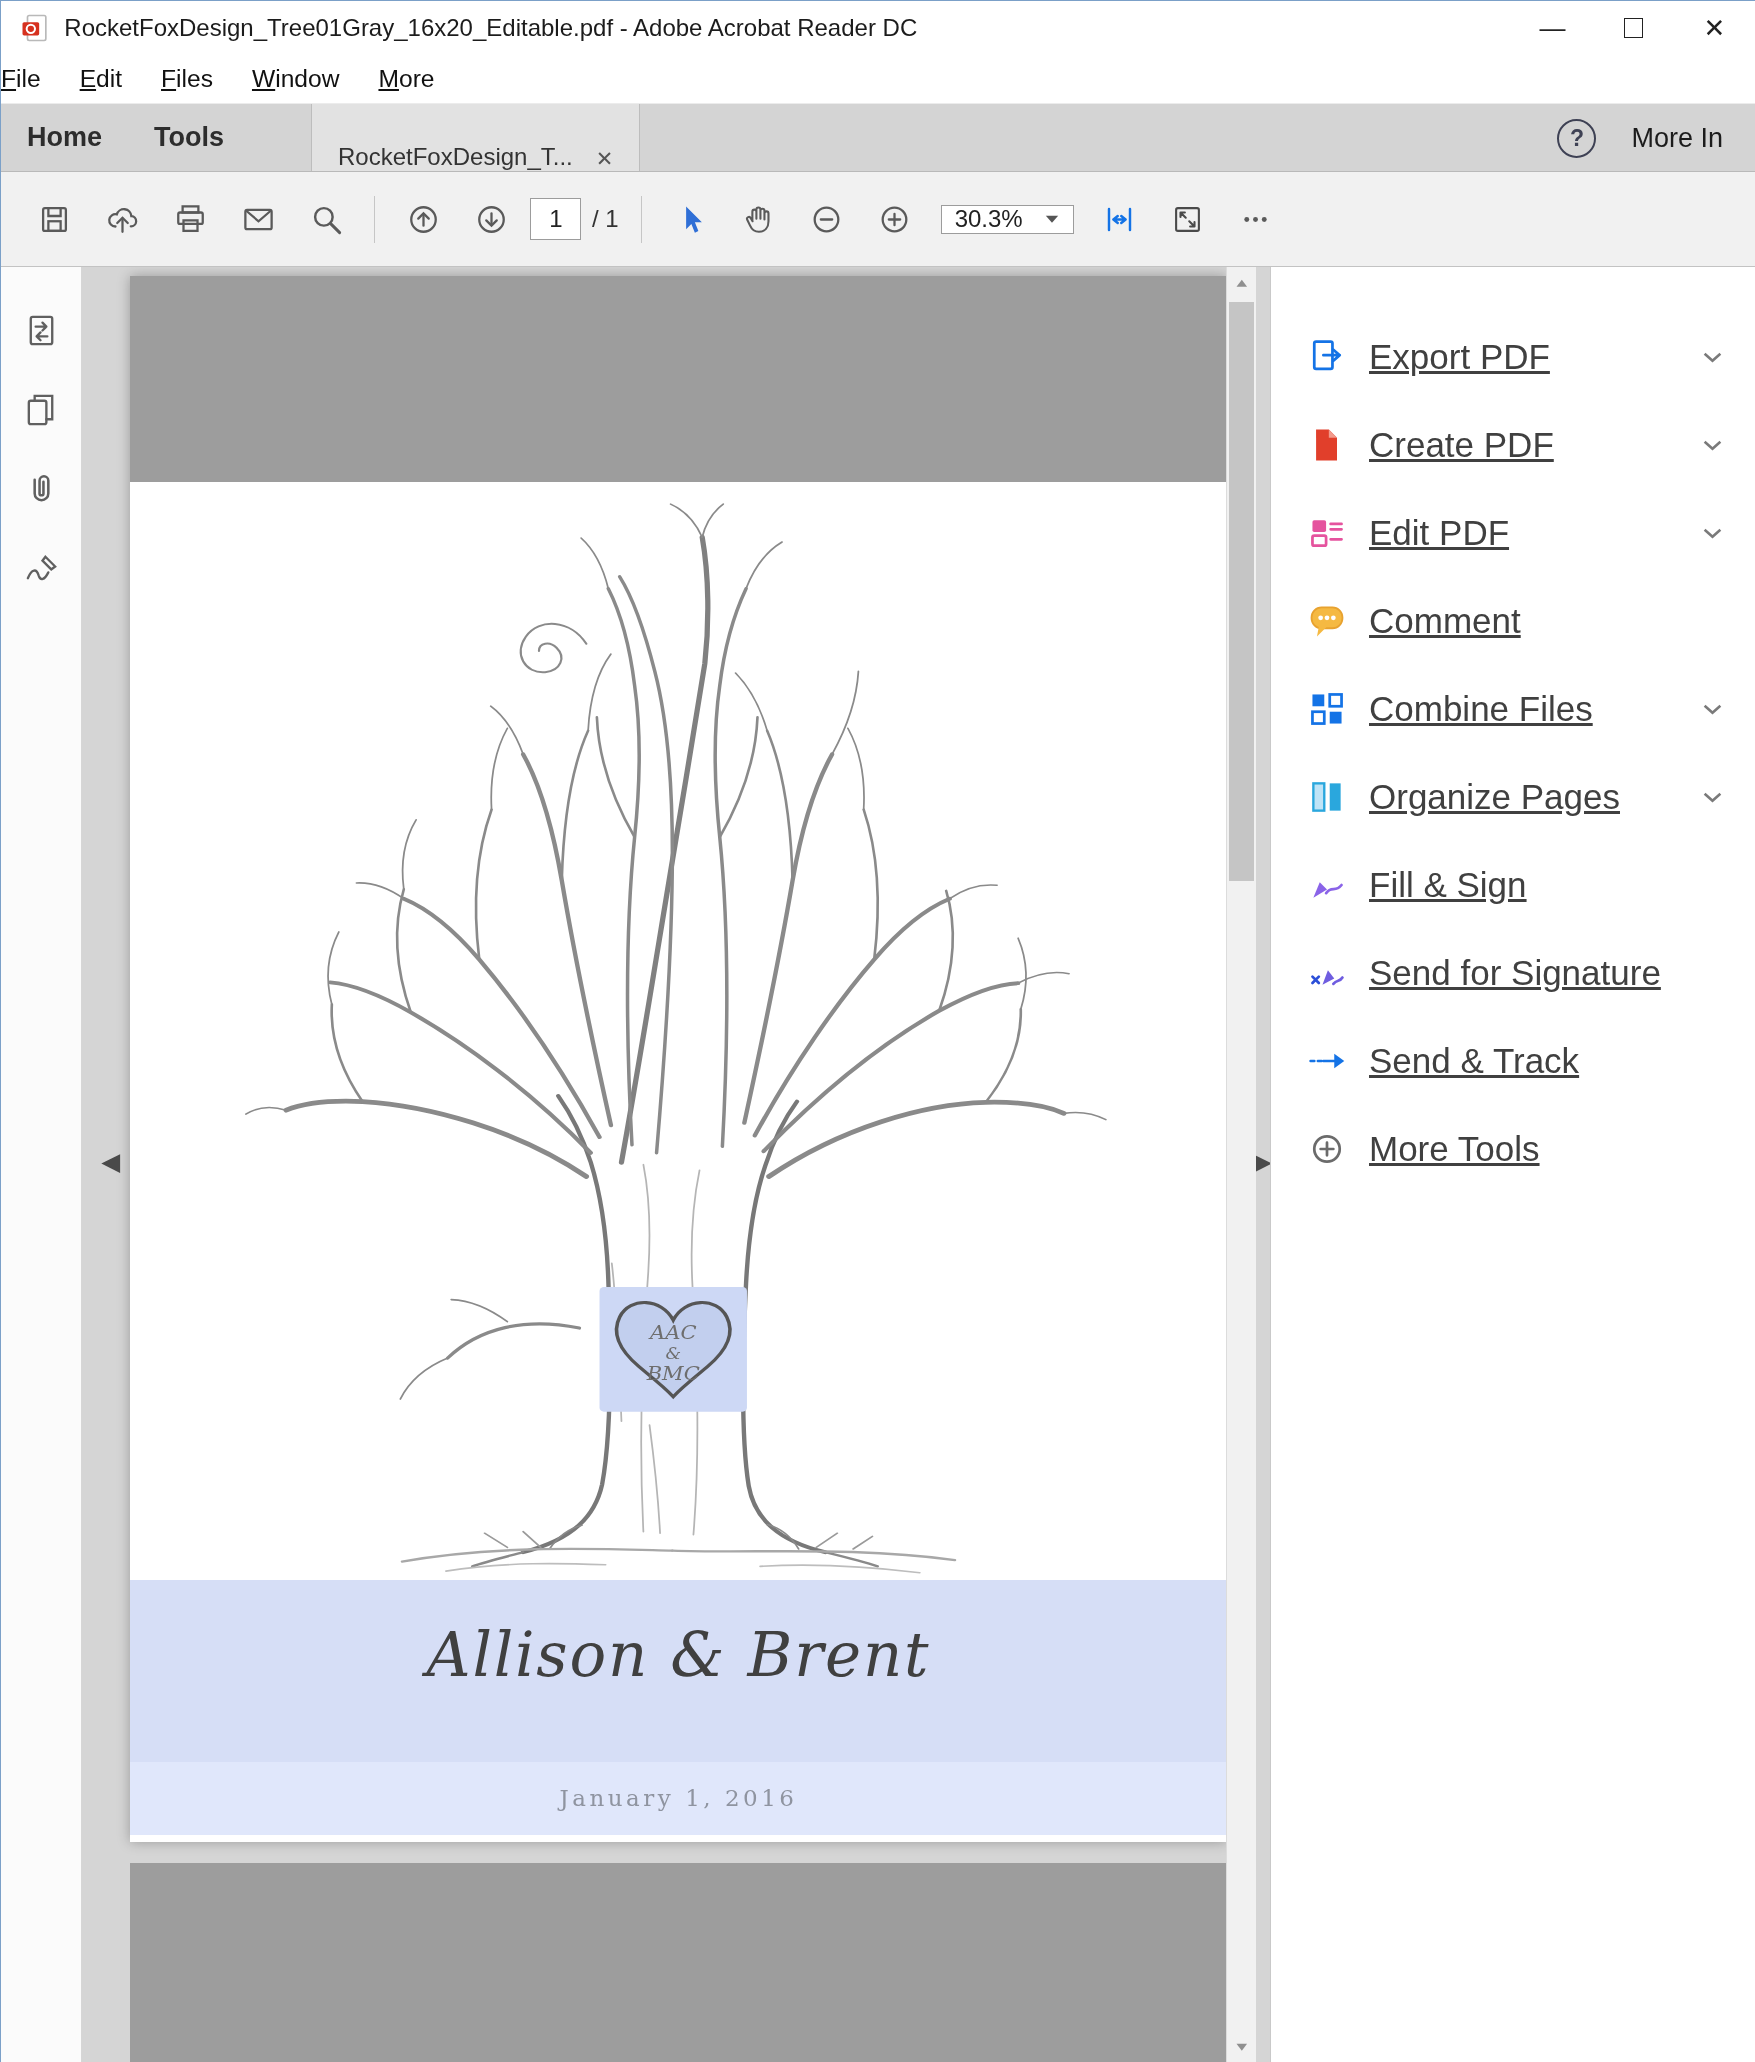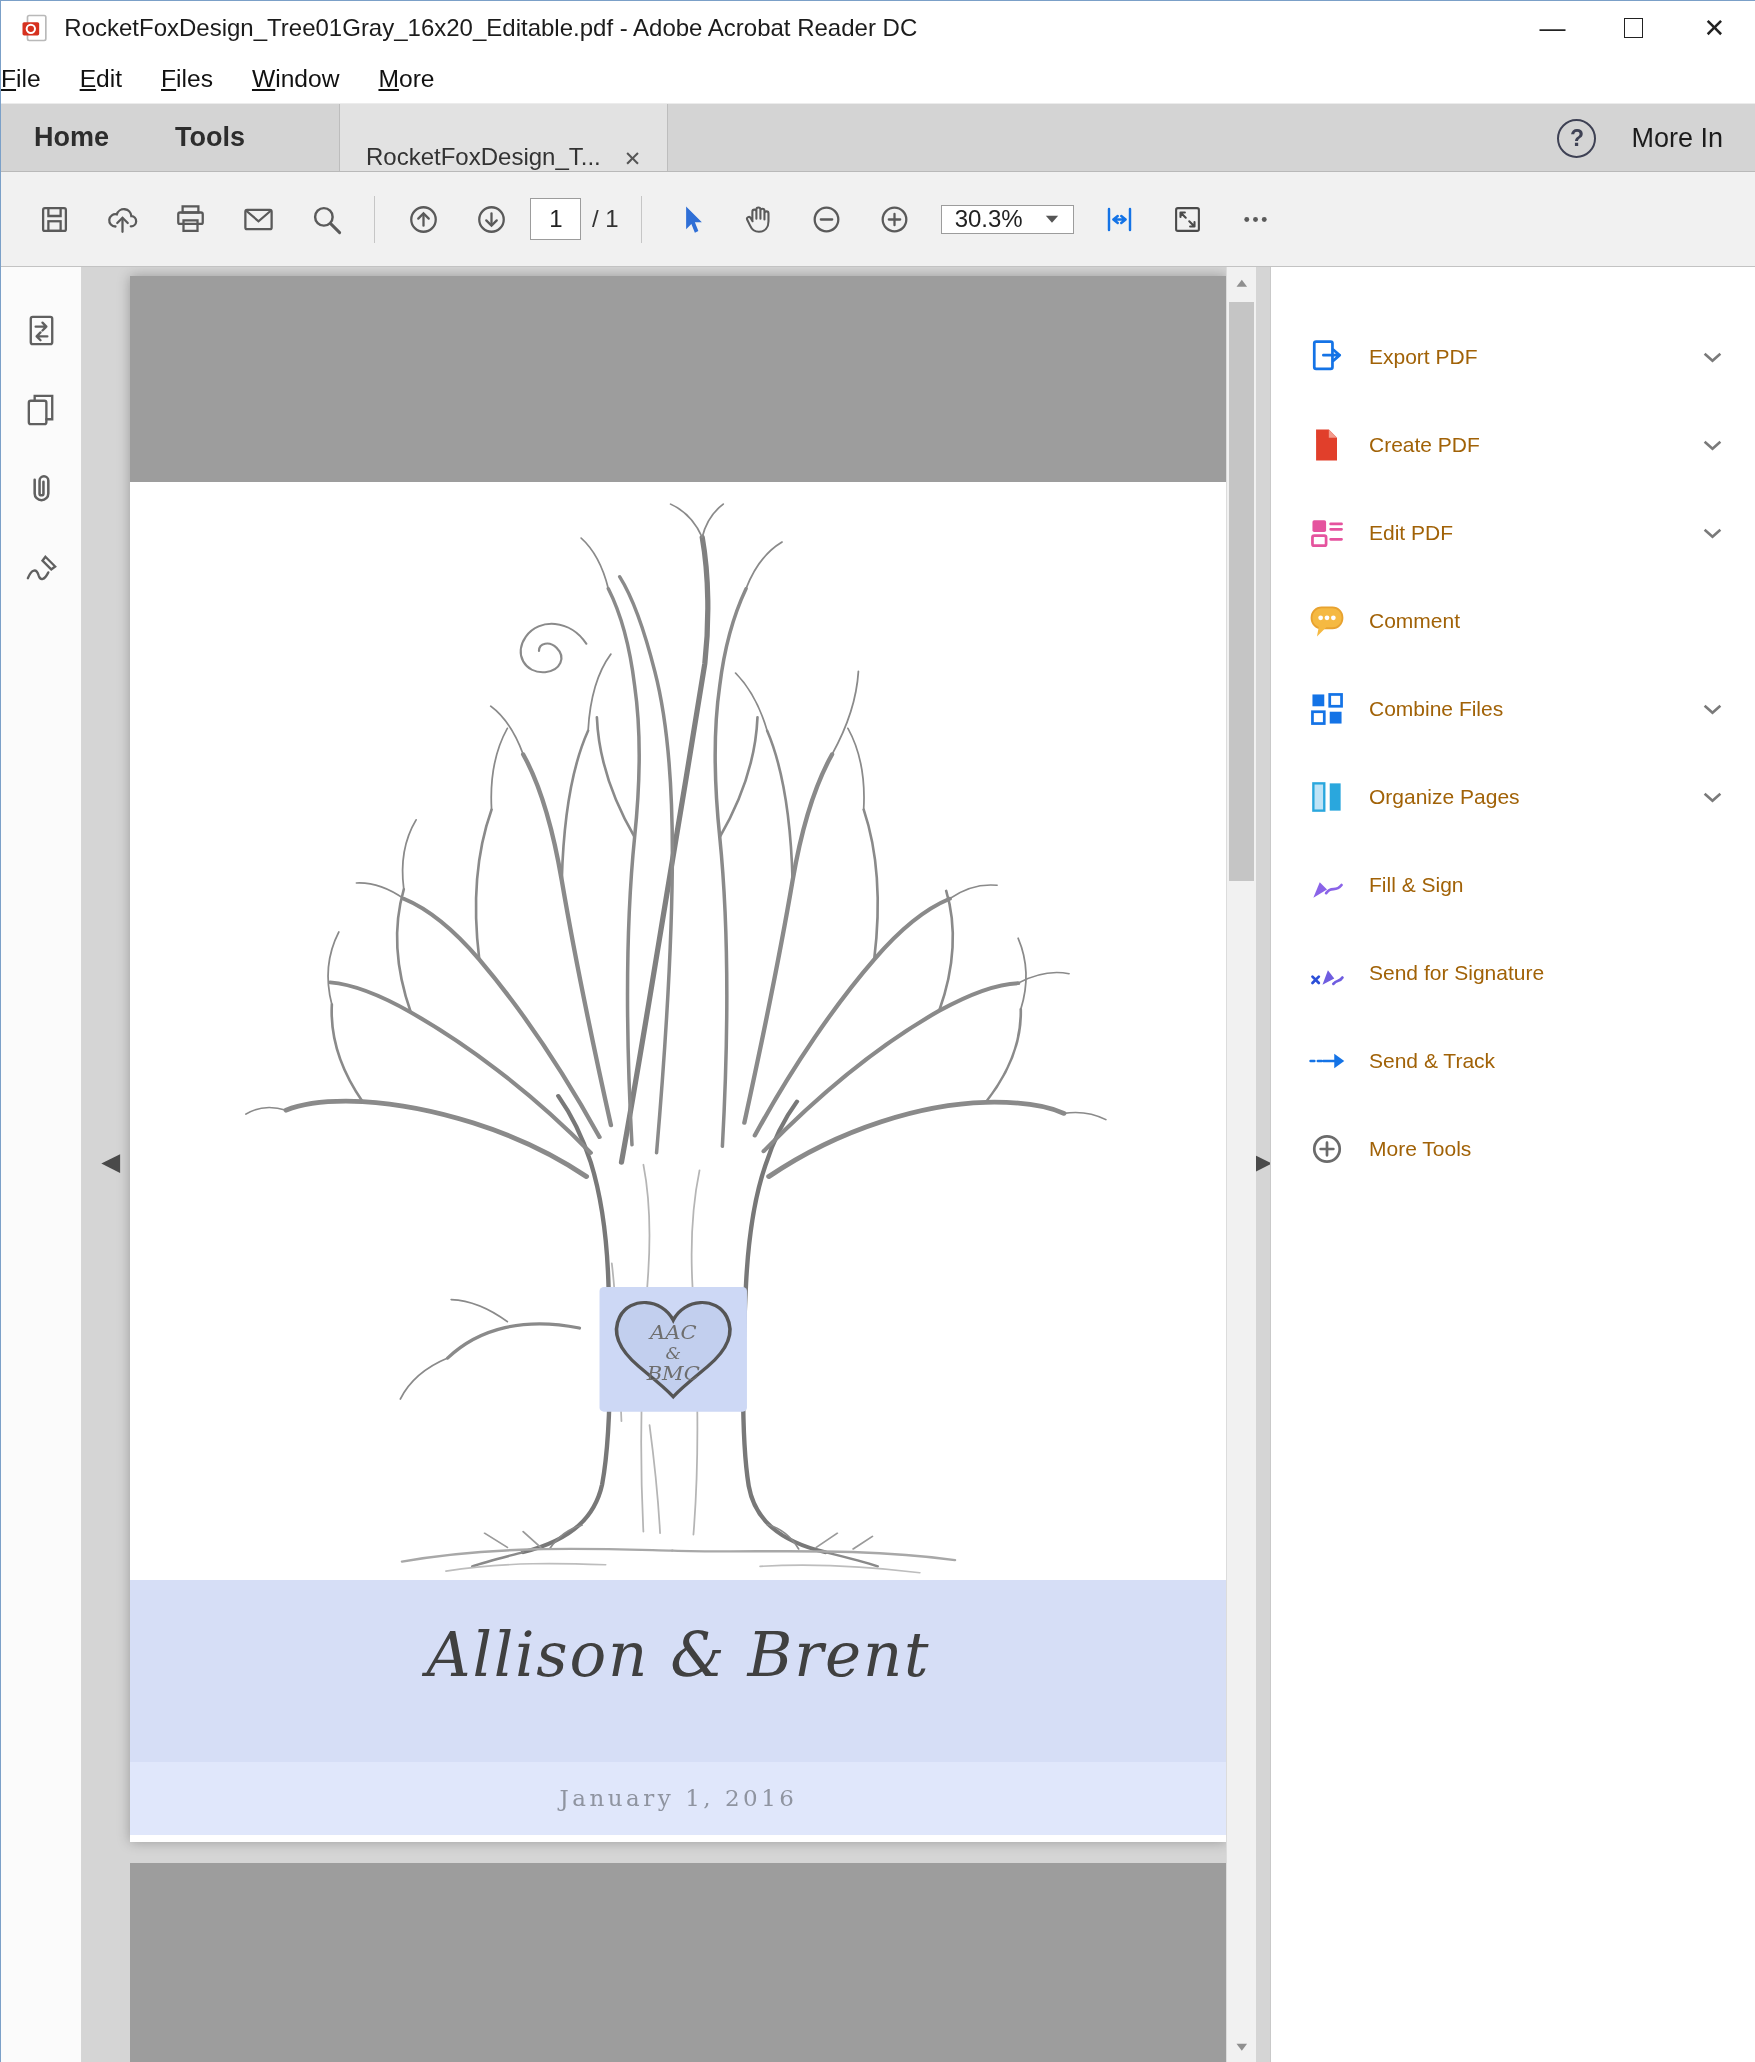--- a/index.html
+++ b/index.html
@@ -14,21 +14,21 @@
   .win-btn { width:81px; height:54px; display:flex; align-items:center; justify-content:center; font-size:26px; color:#222; cursor:default; }
   .max-box { width:19.3px; height:19.3px; border:1.8px solid #222; }
 
   
   .menubar { height:49px; background:#fff; display:flex; align-items:center; border-bottom:0.9px solid #ececec; }
   .menu-item { display:inline-block; font-size:24.6px; color:#111; margin-right:39px; }
   .menu-item::first-letter { text-decoration:underline; }
 
   
   .tabbar { height:68px; background:#d4d4d4; display:flex; align-items:stretch; position:relative; border-bottom:0.9px solid #b9b9b9; }
-  .app-tab { display:flex; align-items:center; padding:0 33px; font-size:27px; font-weight:bold; color:#2d2d2d; }
+  .app-tab { display:flex; align-items:center; padding:0 26px; font-size:27px; font-weight:bold; color:#2d2d2d; }
   .doc-tab { margin-left:61px; display:flex; align-items:flex-end; gap:23px; padding:0 26px; background:#e2e2e2; border-left:0.9px solid #bdbdbd; border-right:0.9px solid #bdbdbd; font-size:24px; color:#333; max-width:377px; }
   .doc-tab .tab-title { white-space:nowrap; overflow:hidden; }
   .tab-close { font-size:21px; color:#555; }
   .tab-right { position:absolute; right:32px; top:0; height:68px; display:flex; align-items:center; gap:35px; }
   .help-circle { width:39px; height:39px; border-radius:50%; border:2.6px solid #3e4154; color:#3e4154; display:flex; align-items:center; justify-content:center; font-size:23px; font-weight:bold; }
   .sign-in { font-size:27px; color:#1c1c1c; }
 
   
   .toolbar { height:95px; background:#f1f1f1; border-bottom:1.8px solid #c3c3c3; display:flex; align-items:center; padding:0 19.3px; }
   .tbtn { width:68px; height:65px; display:flex; align-items:center; justify-content:center; border-radius:3.5px; }
@@ -59,21 +59,21 @@
   .sb-thumb { position:absolute; left:1.8px; top:35px; width:25.5px; height:579px; background:#c5c5c5; }
 
   .collapse { position:absolute; top:883px; font-size:24.6px; color:#4a4a4a; line-height:1; }
   .collapse-left { left:19.3px; }
   .collapse-right { right:-1.8px; }
 
   
   .panel { width:485px; background:#fff; border-left:0.9px solid #c9c9c9; padding-top:46px; }
   .tool-row { height:88px; display:flex; align-items:center; padding:0 32px 0 35px; cursor:default; }
   .tool-icon { width:42px; height:42px; margin-right:21px; flex:0 0 auto; display:flex; align-items:center; justify-content:center; }
-  .tool-label { font-size:21px; color:#a16207; flex:1; }
+  .tool-label { font-size:35px; color:#404040; flex:1;text-decoration:underline; }
   .tool-chevron { width:21px; height:12.3px; flex:0 0 auto; }
 </style>
 </head>
 <body>
 
 <div class="window">
 
   <div class="titlebar">
     <svg class="pdf-logo" viewBox="0 0 36 36">
       <rect x="9" y="3" width="22" height="30" rx="2" fill="#fff" stroke="#b9b9b9" stroke-width="2"></rect>

